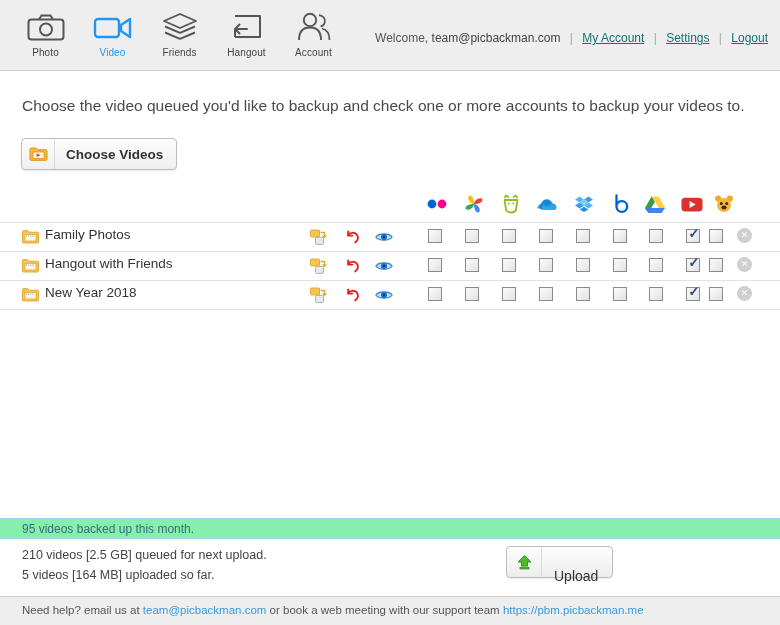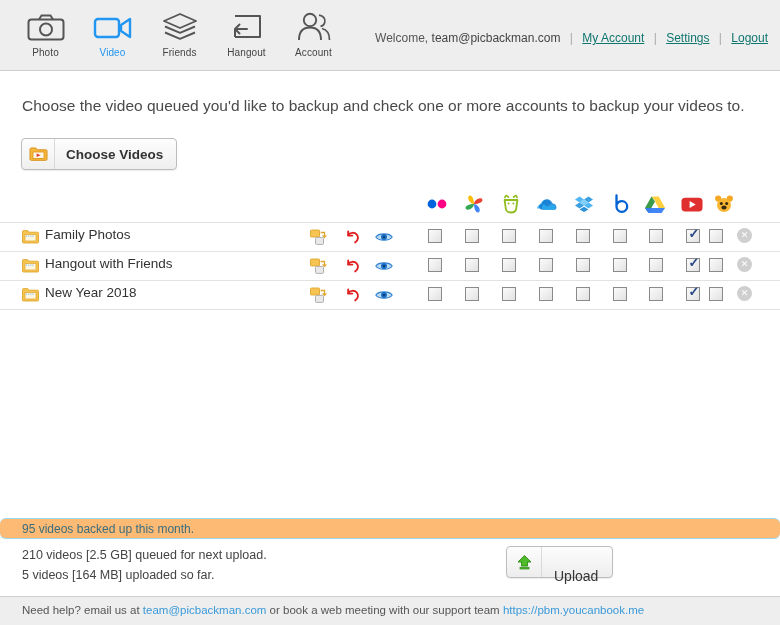--- a/index.html
+++ b/index.html
@@ -102,24 +102,23 @@
     border-radius: 50%; background: #cfcfcf; cursor: pointer;
   }
   .rm::after {
     content: "✕"; position: absolute; left: 0; top: -1px; width: 15px;
     text-align: center; font-size: 9px; color: #fff; line-height: 16px;
   }
 
   
   .statusbar {
     position: absolute; left: 0; top: 518px; width: 780px; height: 21px;
-    background: #fdba74;
+    background: #86efac;
     border-top: 1px solid #9ad7ea; border-bottom: 1px solid #9ad7ea;
     box-sizing: border-box;
-    border-radius: 6px;
   }
   .statusbar .stext {
     position: absolute; left: 22px; top: 3px;
     font-size: 12px; color: #3a6c7d;
   }
   .qline {
     position: absolute; left: 22px; font-size: 12.5px; color: #444;
   }
   .q1 { top: 548px; }
   .q2 { top: 568px; }
@@ -472,17 +471,17 @@
       </svg>
     </span>
     <span class="ub-label">Upload</span>
   </div>
 
   <div class="footer">
     <div class="ftext">
       <span>Need help? email us at</span>
       <a href="#">team@picbackman.com</a>
       <span>or book a web meeting with our support team</span>
-      <a href="#">https://pbm.youcanbook.me</a>
+      <a href="#">https://pbm.picbackman.me</a>
     </div>
   </div>
 
 </div>
 
 </body></html>

